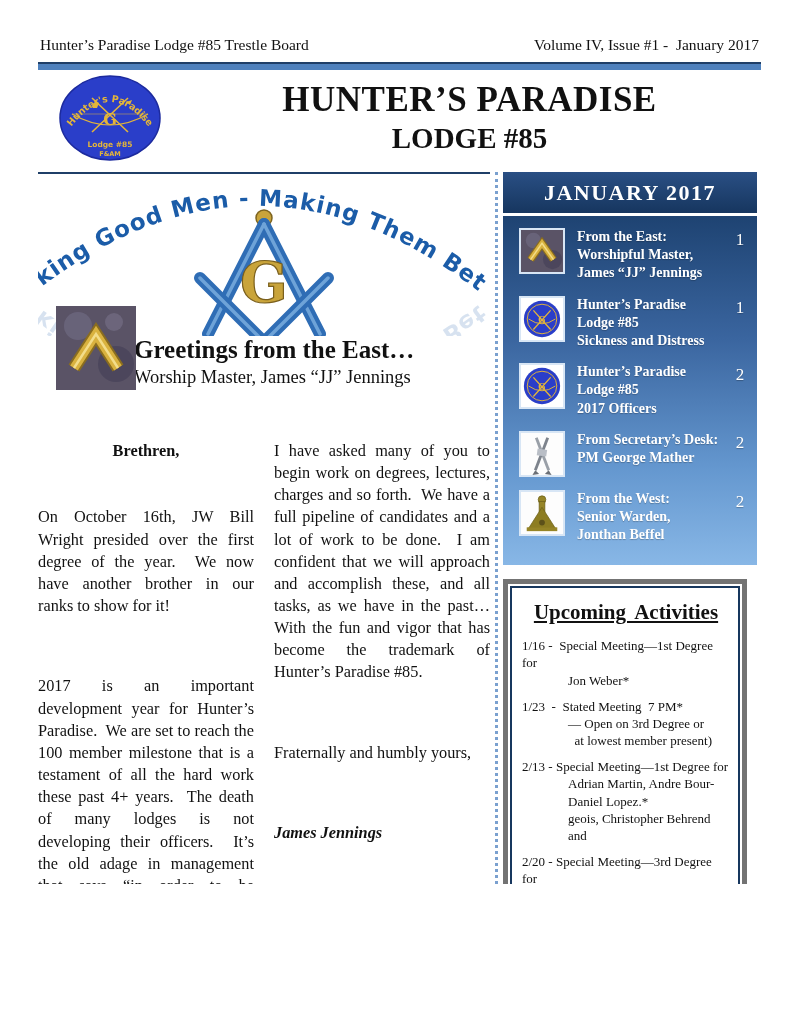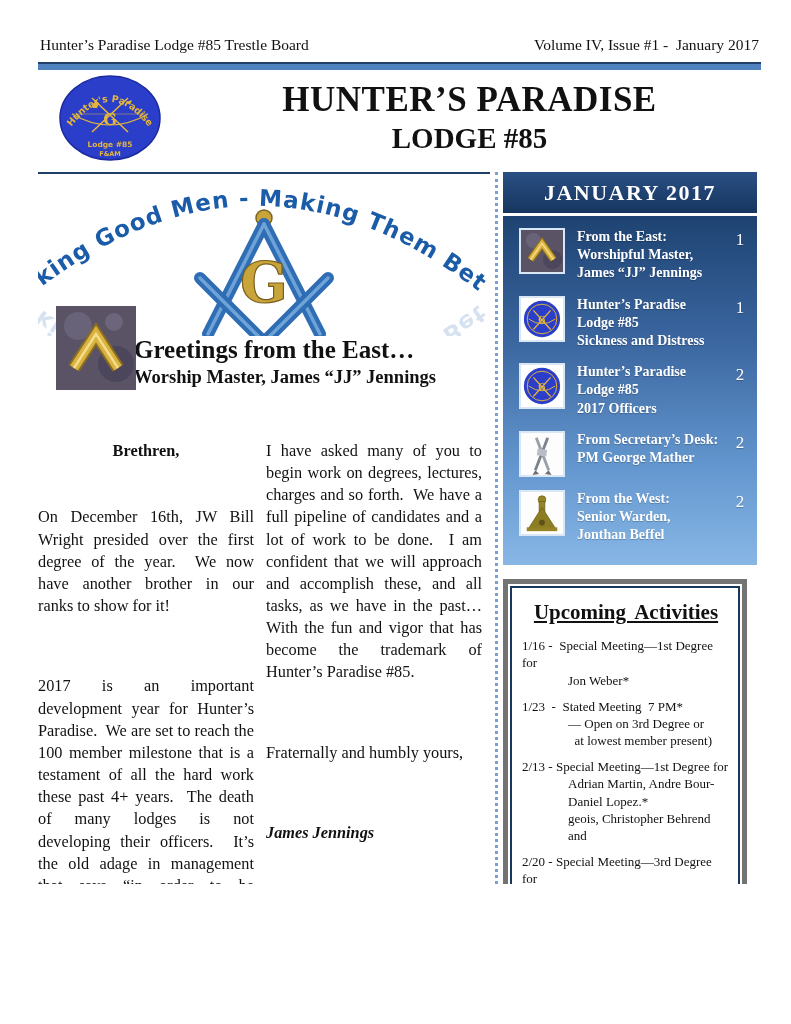--- a/index.html
+++ b/index.html
@@ -27,24 +27,24 @@
   
   .motto-box{height:162px;position:relative;}
   .motto-box svg{display:block;}
 
   
   .greet-head{position:relative;height:54px;}
   .apron-big{position:absolute;left:18px;top:-30px;width:80px;height:84px;}
   .apron-big svg{display:block;}
   .greet-titles{margin-left:96px;margin-right:28px;line-height:1.14;}
   .greet-title{font-size:25px;font-weight:bold;}
-  .greet-sub{font-size:18.5px;font-weight:bold;margin-top:2px;}
-
-  
-  .two-cols{display:flex;gap:12px;margin-top:8px;flex:0 0 auto;}
+  .greet-sub{font-size:18.5px;font-weight:normal;margin-top:2px;}
+
+  
+  .two-cols{display:flex;gap:20px;margin-top:8px;flex:0 0 auto;}
   .bcol{width:216px;font-size:16.3px;line-height:1.36;text-align:justify;white-space:pre-wrap;}
   .bcol p{margin:0 0 14px 0;}
   .salutation{text-align:center;font-weight:bold;margin:0 !important;}
   .closing{margin-bottom:14px;}
   .sig{font-weight:bold;font-style:italic;}
 
   .dotted-div{border-top:3px dotted #4f81bd;margin:6px 0 6px 0;}
 
   
   .sick-title{text-align:center;font-weight:bold;font-size:25px;text-decoration:underline;margin:2px 0 12px 0;}
@@ -151,21 +151,21 @@
         </div>
         <div class="greet-titles">
           <div class="greet-title">Greetings from the East…</div>
           <div class="greet-sub">Worship Master, James “JJ” Jennings</div>
         </div>
       </div>
 
       <div class="two-cols">
         <div class="bcol">
           <p class="salutation">Brethren,</p>
-          <p>On December 16th, JW Bill Wright presided over the first degree of the year.  We now have another brother in our ranks to show for it!</p>
+          <p>On October 16th, JW Bill Wright presided over the first degree of the year.  We now have another brother in our ranks to show for it!</p>
           <p>2017 is an important development year for Hunter’s Paradise.  We are set to reach the 100 member milestone that is a testament of all the hard work these past 4+ years.  The death of many lodges is not developing their officers.  It’s the old adage in management that says “in order to be promoted, you must first have a replacement for your position”.</p>
         </div>
         <div class="bcol">
           <p>I have asked many of you to begin work on degrees, lectures, charges and so forth.  We have a full pipeline of candidates and a lot of work to be done.  I am confident that we will approach and accomplish these, and all tasks, as we have in the past…  With the fun and vigor that has become the trademark of Hunter’s Paradise #85.</p>
           <p class="closing">Fraternally and humbly yours,</p>
           <div class="sig">James Jennings</div>
           <div>Worshipful Master</div>
         </div>
       </div>
 

